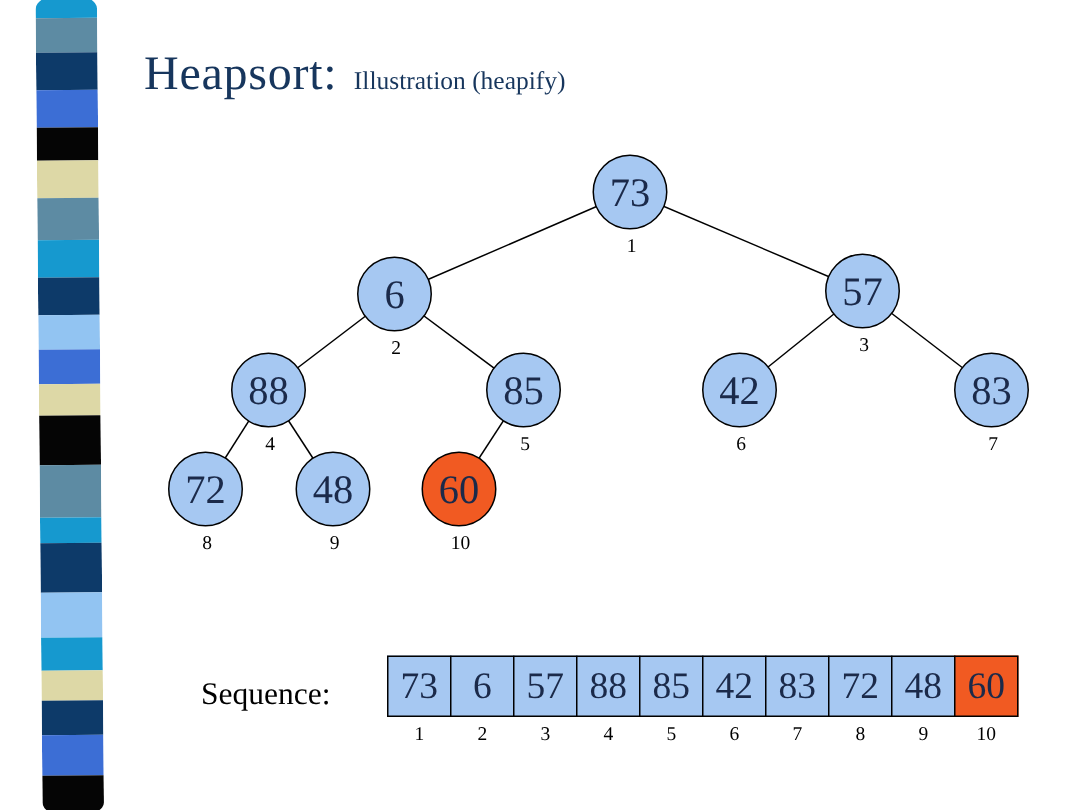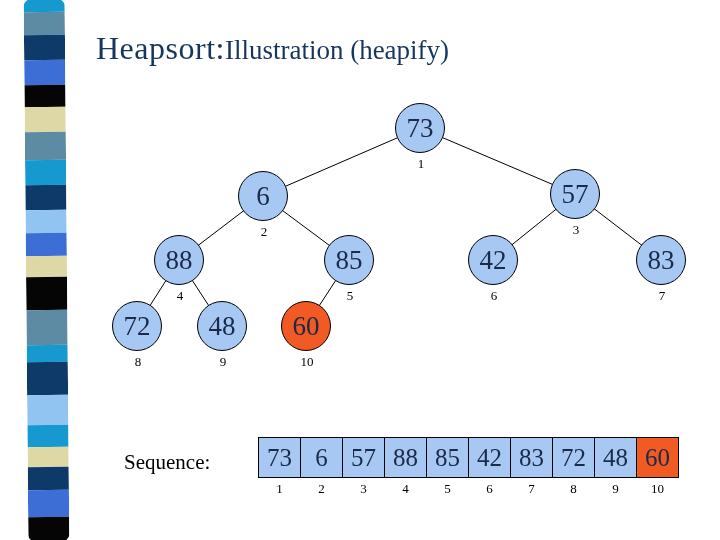--- a/index.html
+++ b/index.html
@@ -31,41 +31,41 @@
   }
   .strip-block{width:100%;flex:0 0 auto;}
   
   .title{
     position:absolute;left:96px;top:30px;
     color:var(--title-text);
     white-space:nowrap;
     z-index:2;
   }
   .title .t1{font-size:32px;letter-spacing:0.5px;}
-  .title .t2{font-size:27px;}
+  .title .t2{font-size:17px;margin-left:11px;}
   
   .tree-edges{position:absolute;left:0;top:0;width:720px;height:540px;z-index:2;}
   .tree-nodes{position:absolute;left:0;top:0;width:720px;height:540px;z-index:3;}
   .node{
     position:absolute;width:50px;height:50px;
     background:var(--node-fill);
     border:1px solid var(--node-border);
     border-radius:50%;
     display:flex;align-items:center;justify-content:center;
     font-size:27px;color:var(--node-text);
   }
   .node.highlight{background:var(--highlight-fill);}
   .node .idx{
     position:absolute;top:52px;left:-10px;width:70px;
     text-align:center;
     font-size:13px;color:var(--index-text);
   }
   
   .seq-label{
-    position:absolute;left:124px;top:450px;
+    position:absolute;left:134px;top:450px;
     font-size:21px;color:#000000;z-index:2;
   }
   .seq-cells{
     position:absolute;left:258px;top:437px;
     display:flex;z-index:2;
   }
   .cell{
     position:relative;
     width:43px;height:41px;margin-left:-1px;
     background:var(--node-fill);

